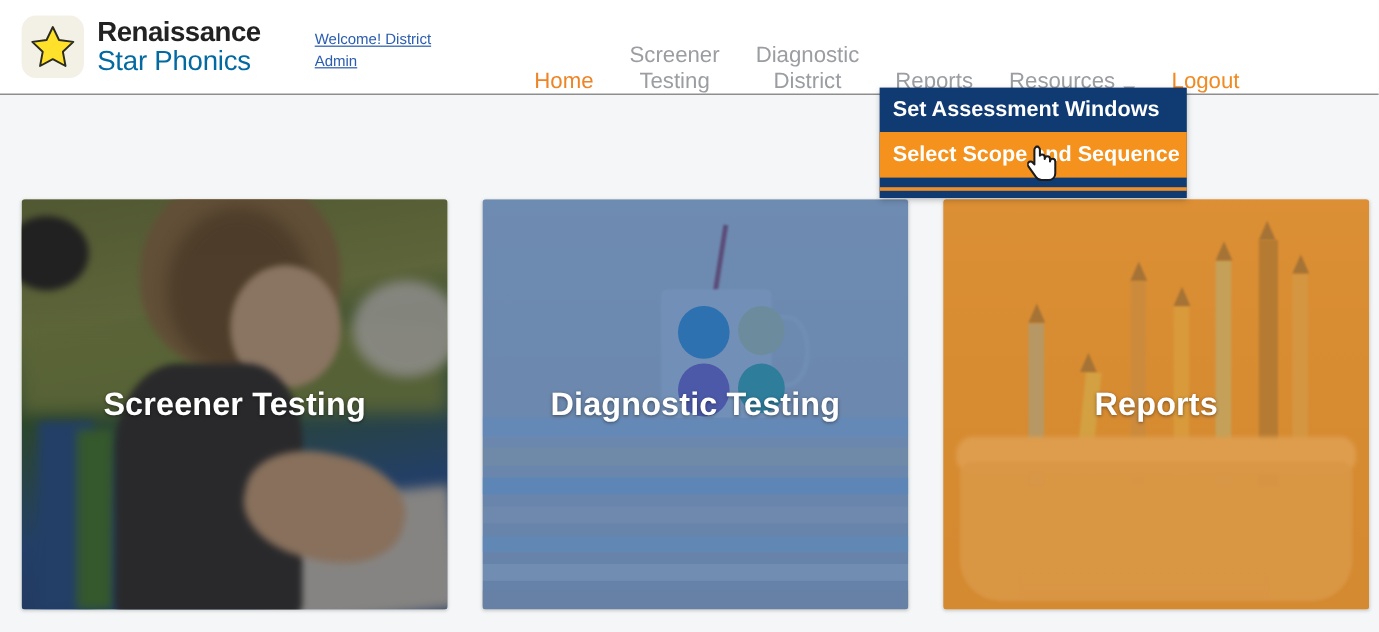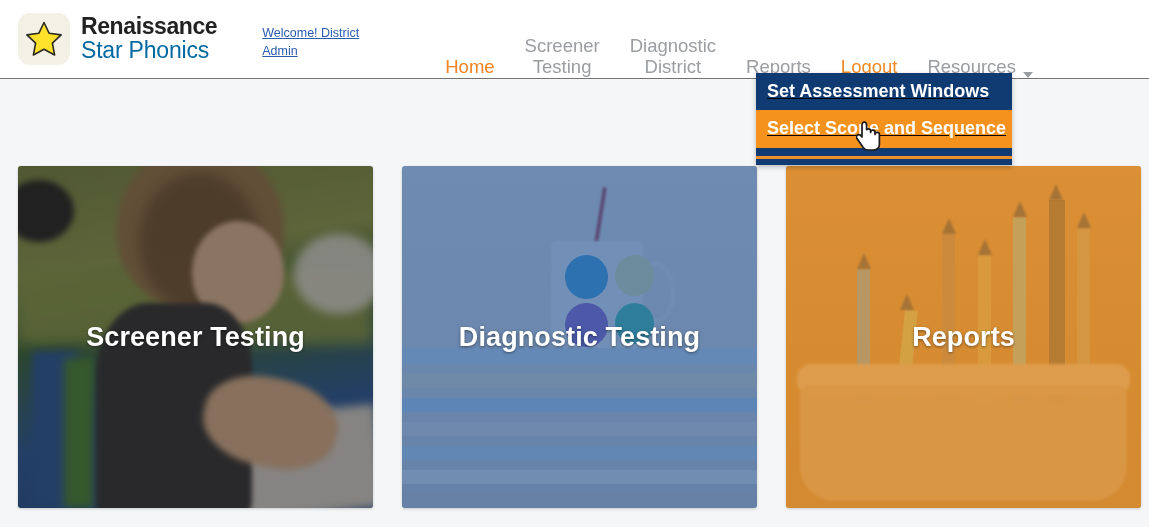--- a/index.html
+++ b/index.html
@@ -97,28 +97,27 @@
     margin-left: 7px;
     border-left: 5px solid transparent;
     border-right: 5px solid transparent;
     border-top: 6px solid currentColor;
     vertical-align: middle;
   }
 
   
   .dropdown {
     position: absolute;
-    left: 756px;
+    left: 733px;
     top: 73px;
     width: 256px;
     background: #0f3a72;
     z-index: 99;
     padding: 0;
     box-shadow: 0 2px 5px rgba(0,0,0,0.25);
-    text-decoration: underline;
   }
   .dd-item {
     color: #ffffff;
     font-size: 18px;
     font-weight: 600;
     padding: 7px 0 7px 11px;
     cursor: pointer;
     line-height: 1.3;
     white-space: nowrap;
   }
@@ -232,26 +231,26 @@
       <span>Screener
 Testing</span>
     </div>
     <div class="nav-item">
       <span>Diagnostic
 District</span>
     </div>
     <div class="nav-item">
       <span>Reports</span>
     </div>
-    <div class="nav-item logout">
-      <span>Logout</span>
-    </div>
     <div class="nav-item">
       <span>Resources</span>
       <span class="caret"></span>
+    </div>
+    <div class="nav-item logout">
+      <span>Logout</span>
     </div>
   </nav>
 </div>
 
 <div class="dropdown">
   <div class="dd-item">Set Assessment Windows</div>
   <div class="dd-item highlight">Select Scope and Sequence</div>
   <div class="dd-divider"></div>
 </div>
 

